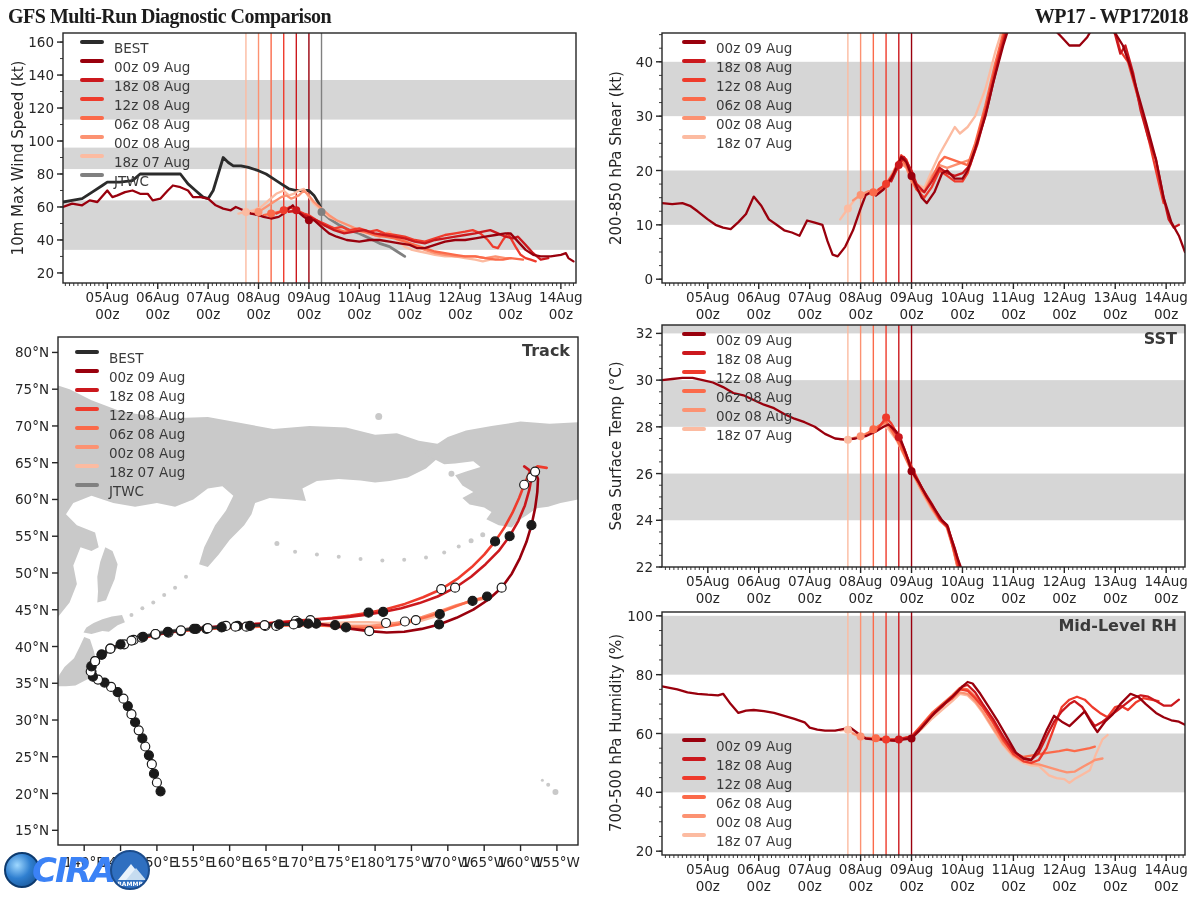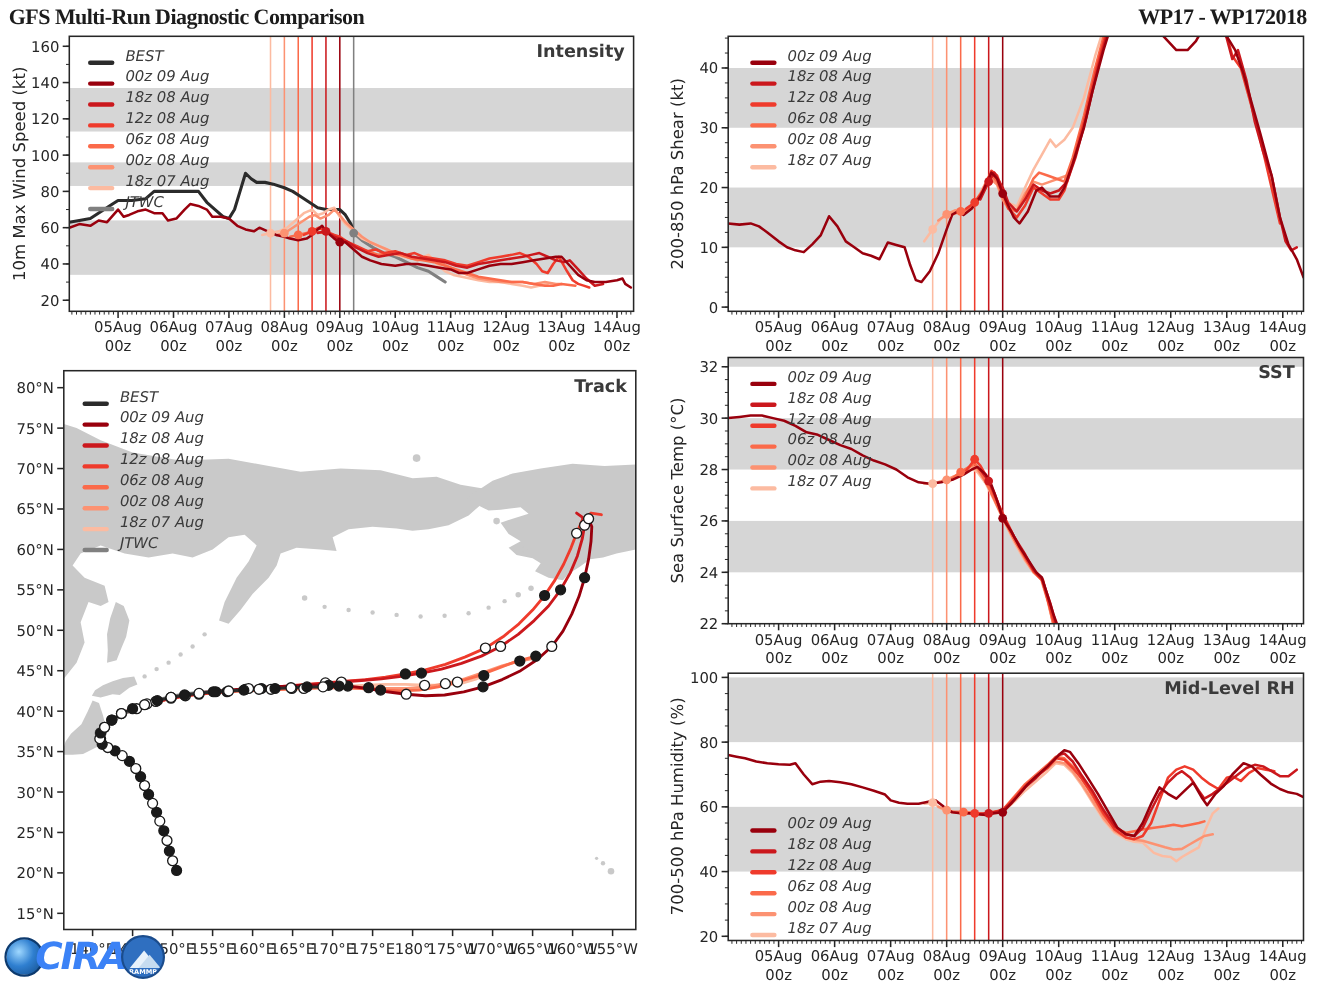--- a/index.html
+++ b/index.html
@@ -3,21 +3,21 @@
 <meta charset="utf-8">
 <style>
   html,body{margin:0;padding:0;background:#ffffff;}
   .page{position:relative;width:1200px;height:900px;background:#ffffff;overflow:hidden;
         font-family:"DejaVu Sans","Liberation Sans",sans-serif;color:#262626;}
   .htitle{position:absolute;font-size:20px;font-weight:bold;color:#1c1c1c;letter-spacing:-0.5px;white-space:nowrap;font-family:Liberation Serif, serif;}
   .ptitle{position:absolute;font-size:16px;font-weight:bold;color:#3a3a3a;text-align:right;white-space:nowrap;}
   .ylab{position:absolute;width:300px;height:20px;transform:rotate(-90deg);text-align:center;
         font-size:15px;color:#262626;white-space:nowrap;}
   .legend{position:absolute;}
-  .lrow{display:flex;align-items:flex-end;height:19px;font-style:italic;}
+  .lrow{display:flex;align-items:flex-start;height:19px;}
   .sw{display:inline-block;width:24px;height:4px;border-radius:2px;margin-right:10px;flex:0 0 auto;}
   .lbl{font-size:13.5px;color:#3a3a3a;white-space:nowrap;}
   svg{position:absolute;left:0;top:0;}
   .logo{position:absolute;left:4px;top:850px;display:flex;align-items:center;}
   .globe{width:36px;height:36px;border-radius:50%;
          background:radial-gradient(circle at 35% 35%, #9fd8ff 0%, #2f7fd0 45%, #134a86 100%);
          border:2px solid #0d3a6e;box-sizing:border-box;}
   .ciratext{font-size:34px;font-weight:bold;font-style:italic;color:#3b82f6;letter-spacing:-2px;line-height:36px;margin-left:-8px;}
   .badge{position:relative;width:40px;height:40px;border-radius:50%;background:#2f6fc0;margin-left:-4px;
          border:2px solid #1b4c8c;box-sizing:border-box;overflow:hidden;}
@@ -1018,21 +1018,20 @@
         <text x="447.8181818181818" y="867" text-anchor="middle" font-size="13.5" fill="#262626" font-family="DejaVu Sans, Liberation Sans, sans-serif">170°W</text>
         <line x1="484.18181818181813" y1="845" x2="484.18181818181813" y2="851" stroke="#262626" stroke-width="1.4"></line>
         <text x="484.18181818181813" y="867" text-anchor="middle" font-size="13.5" fill="#262626" font-family="DejaVu Sans, Liberation Sans, sans-serif">165°W</text>
         <line x1="520.5454545454545" y1="845" x2="520.5454545454545" y2="851" stroke="#262626" stroke-width="1.4"></line>
         <text x="520.5454545454545" y="867" text-anchor="middle" font-size="13.5" fill="#262626" font-family="DejaVu Sans, Liberation Sans, sans-serif">160°W</text>
         <line x1="556.9090909090909" y1="845" x2="556.9090909090909" y2="851" stroke="#262626" stroke-width="1.4"></line>
         <text x="556.9090909090909" y="867" text-anchor="middle" font-size="13.5" fill="#262626" font-family="DejaVu Sans, Liberation Sans, sans-serif">155°W</text>
       </g>
     </svg>
 
-  <div class="ptitle" style="left:276px;top:37px;width:292px;">Intensity</div>
   <div class="ptitle" style="left:885px;top:329px;width:292px;">SST</div>
   <div class="ptitle" style="left:885px;top:616px;width:292px;">Mid-Level RH</div>
   <div class="ptitle" style="left:278px;top:341px;width:292px;">Track</div>
 
   <div class="ylab" style="left:-131px;top:148px;">10m Max Wind Speed (kt)</div>
   <div class="ylab" style="left:467px;top:148px;">200-850 hPa Shear (kt)</div>
   <div class="ylab" style="left:467px;top:436px;">Sea Surface Temp (°C)</div>
   <div class="ylab" style="left:467px;top:723px;">700-500 hPa Humidity (%)</div>
 
   <div class="legend" style="left:80px;top:40px;">

